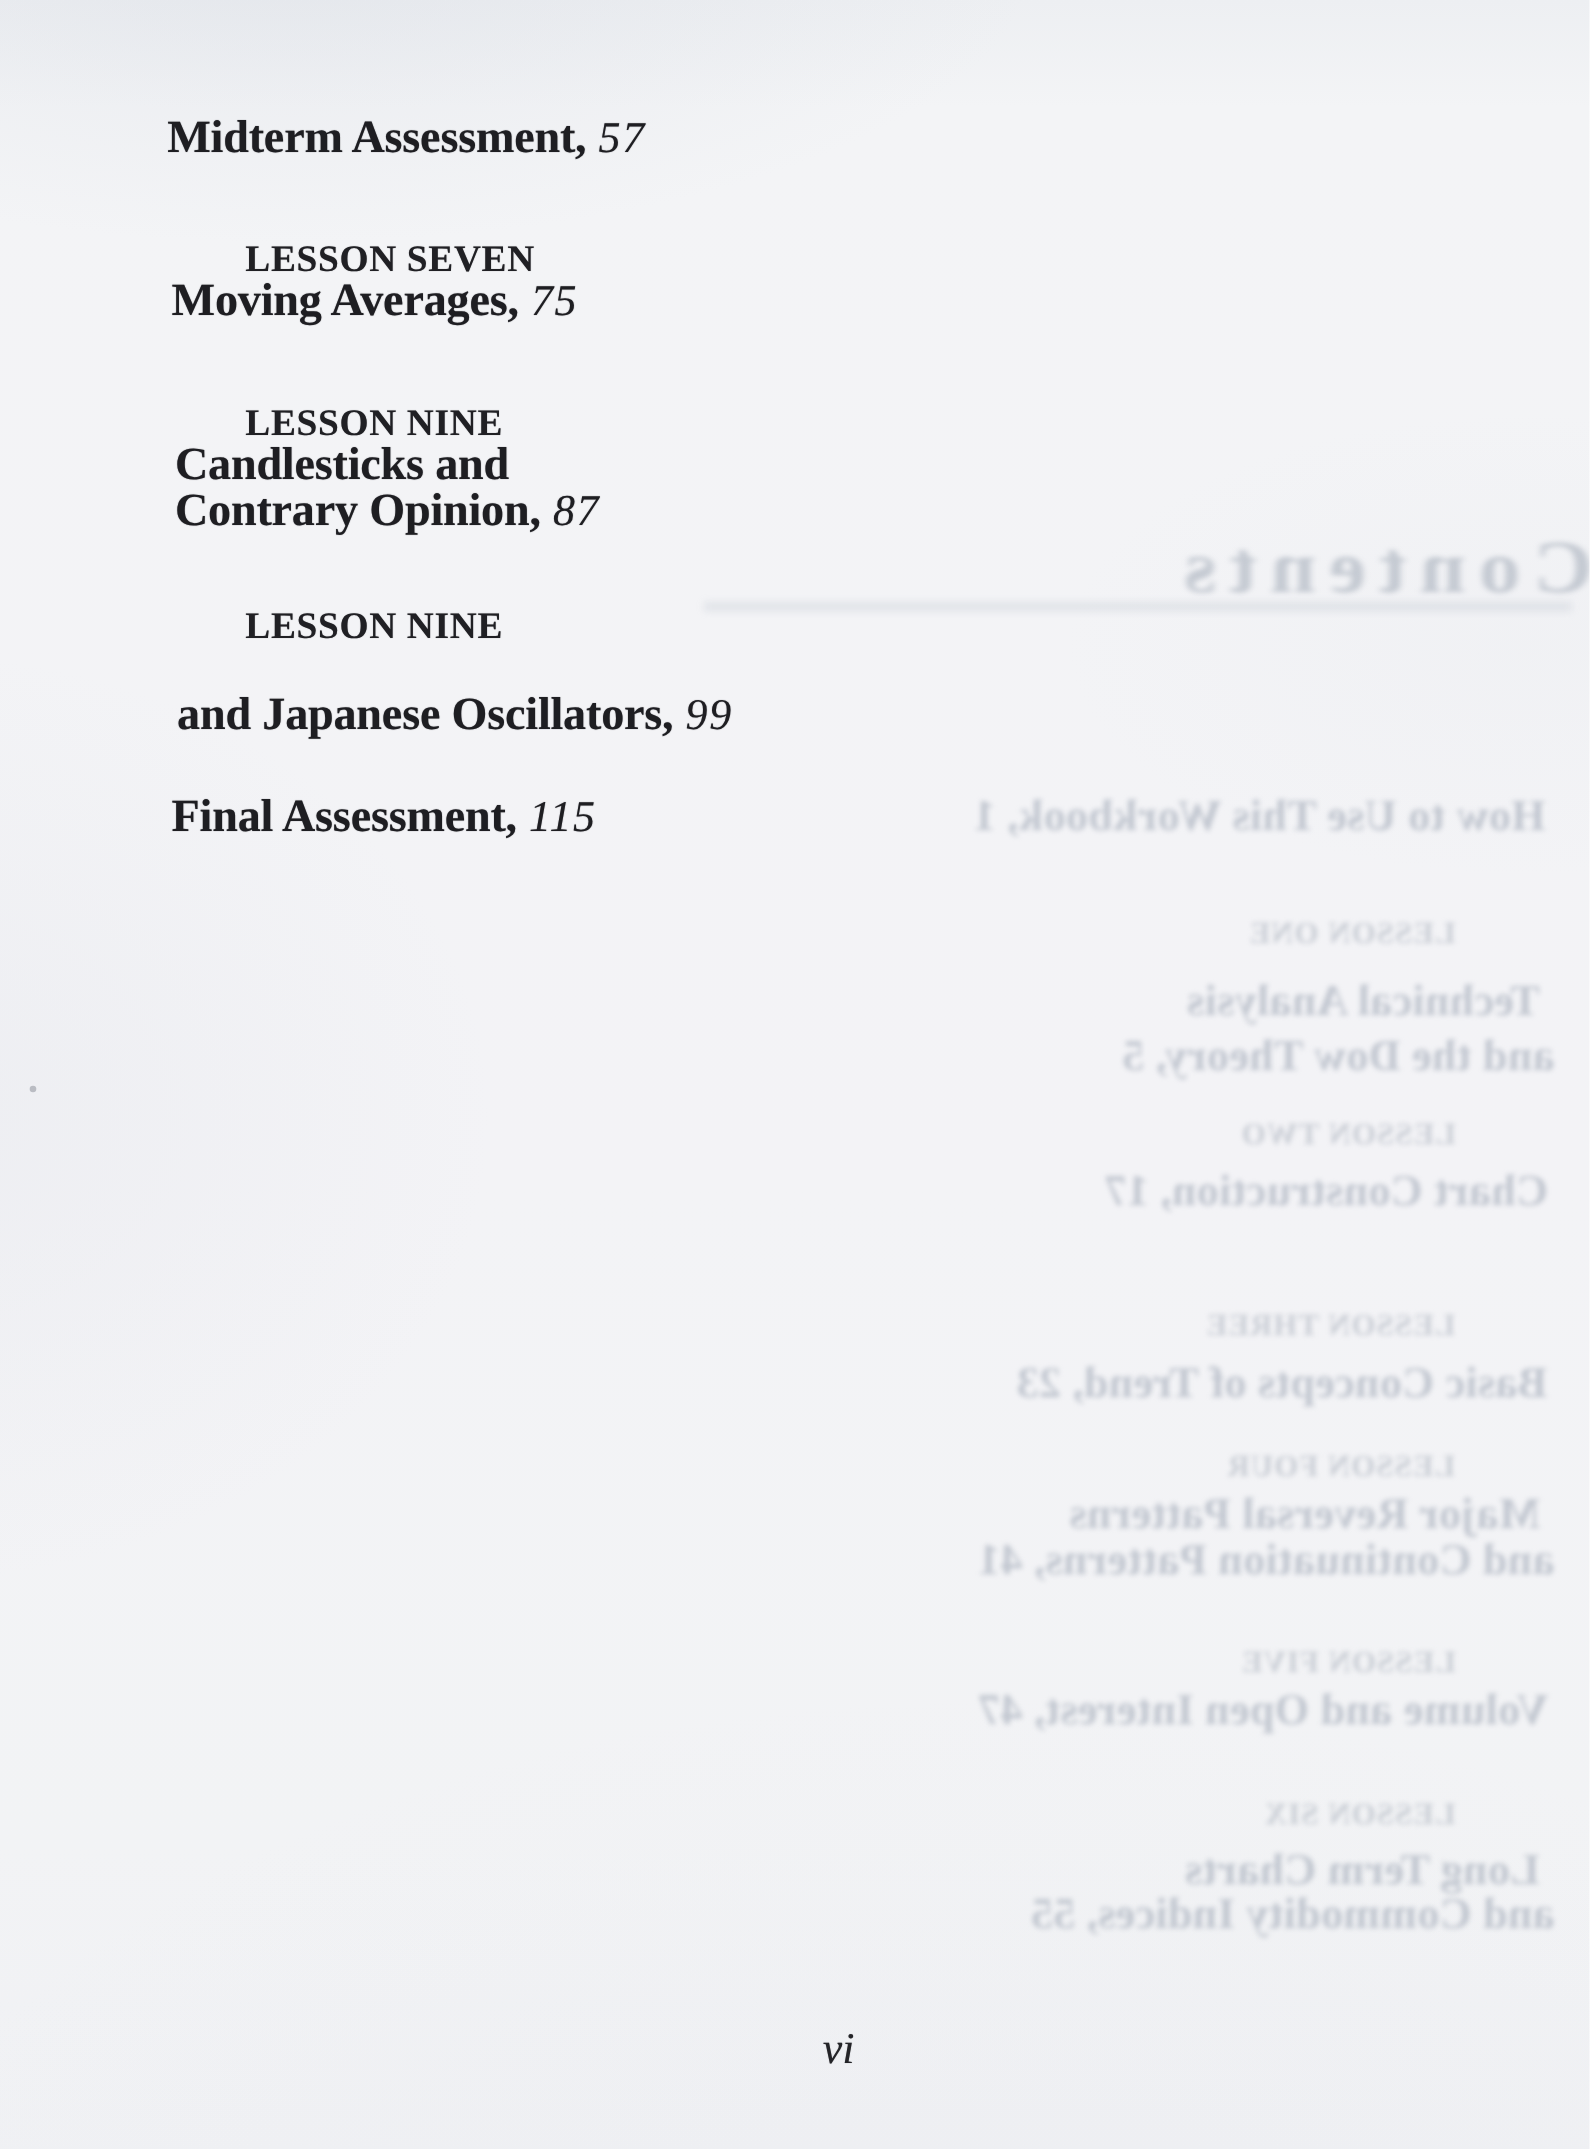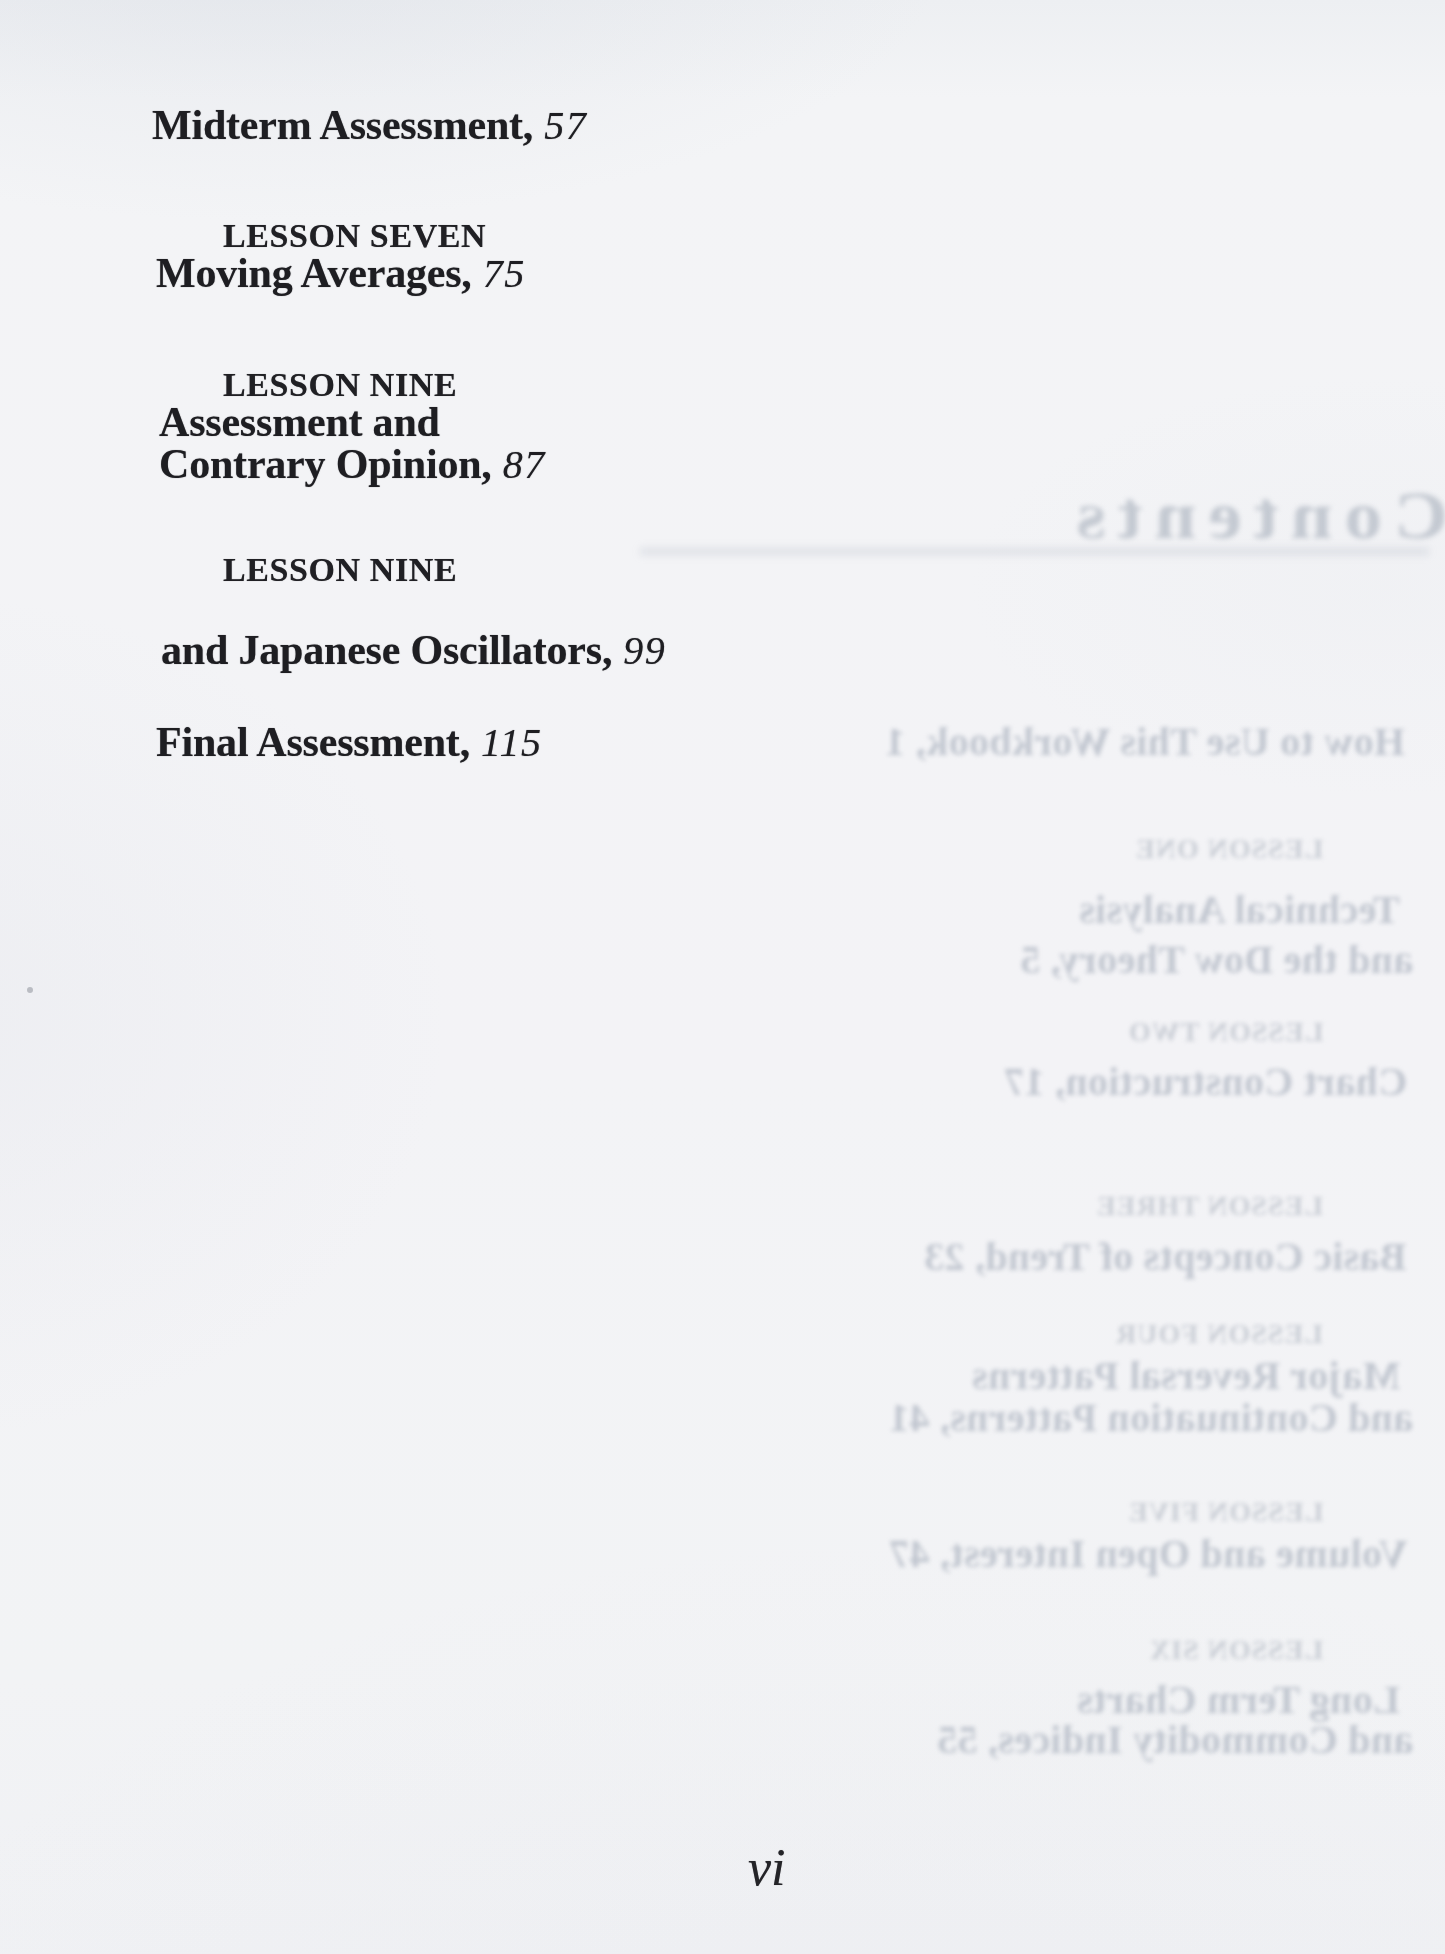--- a/index.html
+++ b/index.html
@@ -23,21 +23,21 @@
   .pg{
     font-style:italic;font-weight:normal;font-size:40px;
     letter-spacing:1.5px;margin-left:11px;
   }
   .lesson{
     position:absolute;white-space:nowrap;
     font-weight:bold;font-size:34px;letter-spacing:.6px;
     color:#202024;text-shadow:0 0 .8px rgba(32,32,36,.5);
   }
   .folio{
-    position:absolute;font-size:52px;font-style:italic;
+    position:absolute;font-size:40px;font-style:italic;
     color:#242428;text-shadow:0 0 .8px rgba(36,36,40,.45);
   }
   
   .bleed{
     position:absolute;white-space:nowrap;font-weight:bold;
     transform:scaleX(-1);filter:blur(2.2px);
     color:rgba(146,156,172,.50);
   }
   .bleed-t{font-size:40px;letter-spacing:.3px;}
   .bleed-h{font-size:28px;letter-spacing:1px;color:rgba(150,159,174,.44);}
@@ -61,21 +61,21 @@
   <div class="toc-line" style="left:152px;top:103px">
     <span>Midterm Assessment,</span><span class="pg">57</span>
   </div>
 
   <div class="lesson" style="left:223px;top:217px">LESSON SEVEN</div>
   <div class="toc-line" style="left:156px;top:251px">
     <span>Moving Averages,</span><span class="pg">75</span>
   </div>
 
   <div class="lesson" style="left:223px;top:366px">LESSON NINE</div>
-  <div class="toc-line" style="left:159px;top:400px">Assessment and</div>
+  <div class="toc-line" style="left:159px;top:400px">Candlesticks and</div>
   <div class="toc-line" style="left:159px;top:442px">
     <span>Contrary Opinion,</span><span class="pg">87</span>
   </div>
 
   <div class="lesson" style="left:223px;top:551px">LESSON NINE</div>
   <div class="toc-line" style="left:161px;top:628px">
     <span>and Japanese Oscillators,</span><span class="pg">99</span>
   </div>
 
   <div class="toc-line" style="left:156px;top:720px">

